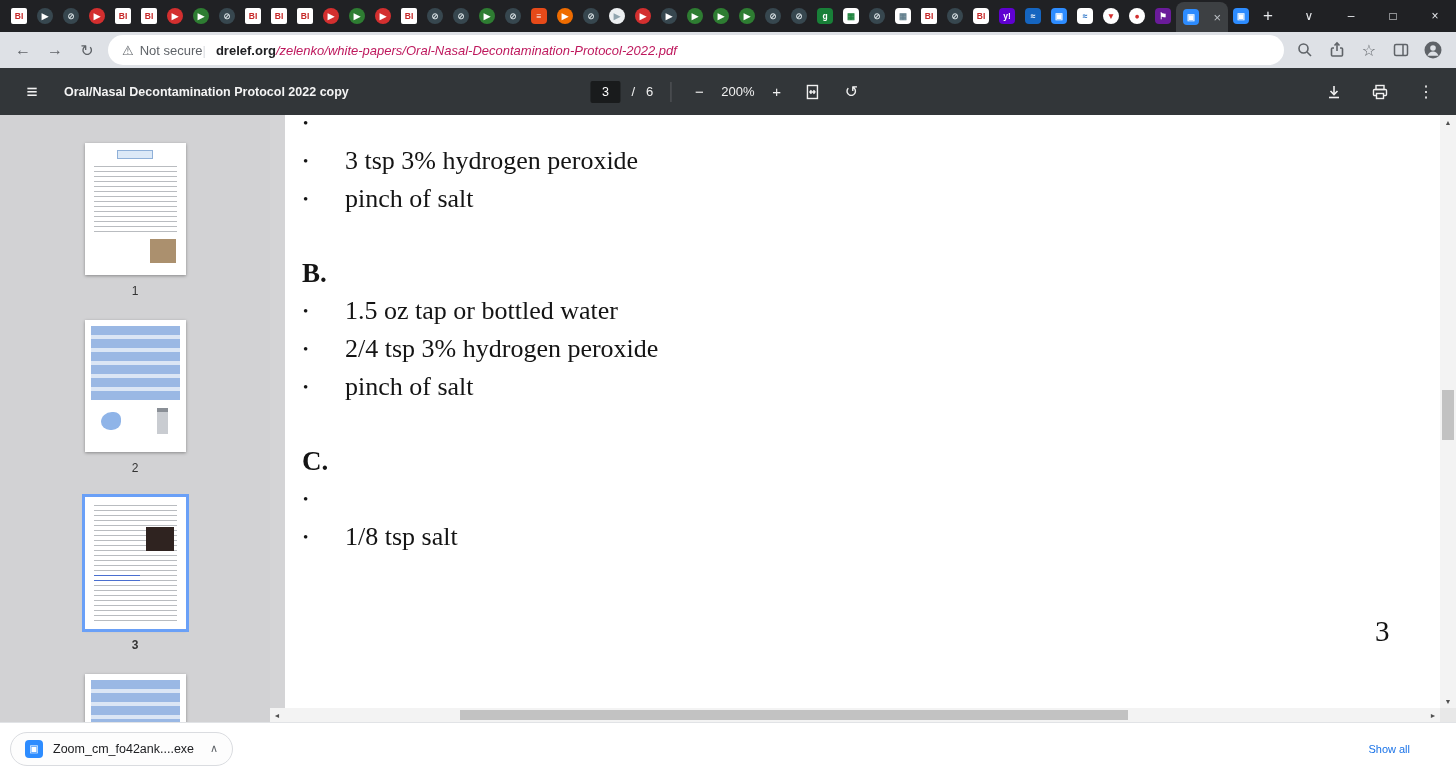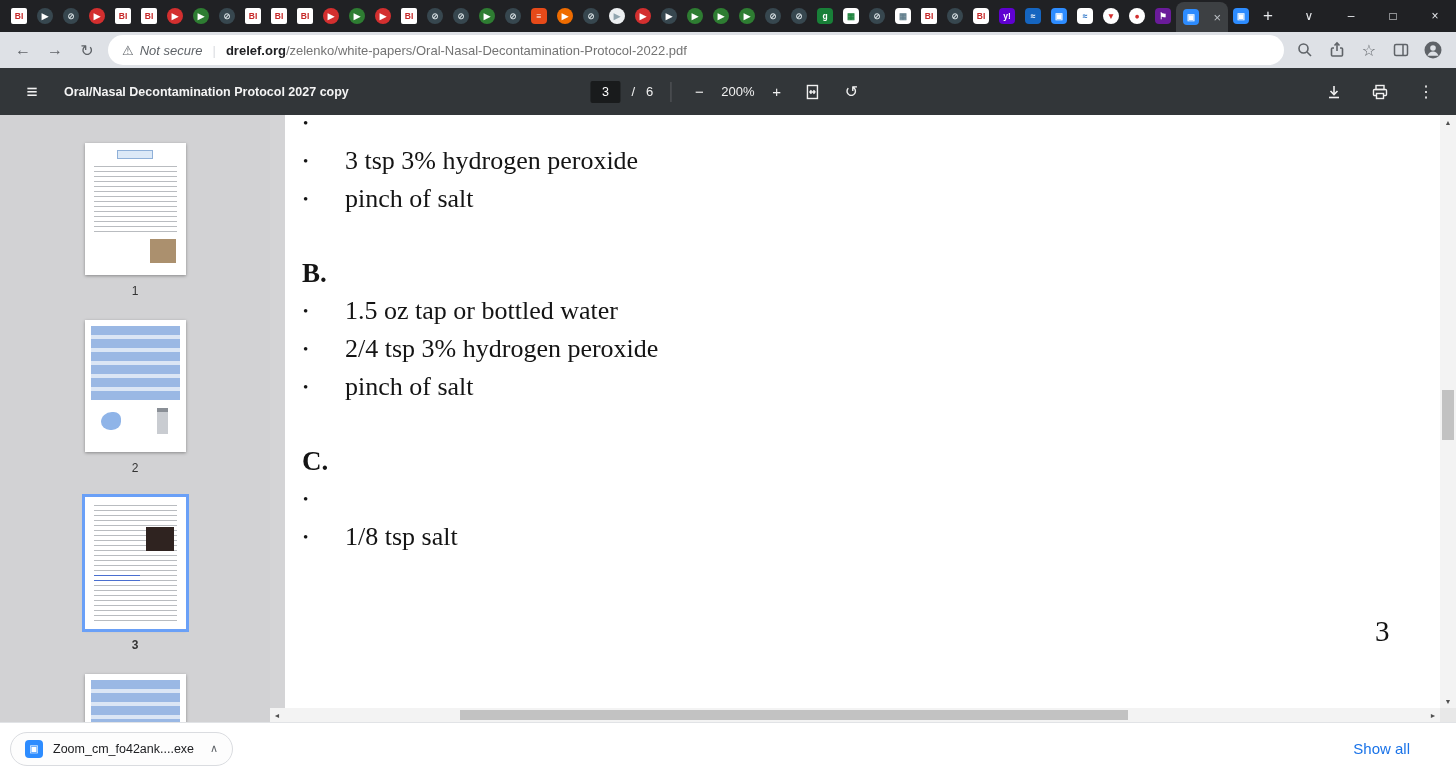--- a/index.html
+++ b/index.html
@@ -19,24 +19,24 @@
   .wincontrols{margin-left:auto;display:flex;align-items:center;height:32px;}
   .winbtn{width:42px;height:32px;color:#e8eaed;display:flex;align-items:center;justify-content:center;font-size:12px;}
 
   
   .navbar{height:36px;background:#dee1e6;display:flex;align-items:center;padding:0 8px;gap:2px;}
   .navbtn{width:30px;height:30px;border-radius:50%;display:flex;align-items:center;justify-content:center;
     color:#5f6368;font-size:16px;flex:0 0 auto;}
   .omnibox{flex:1;height:30px;background:#fff;border-radius:15px;display:flex;align-items:center;
     padding:0 14px;margin:0 4px;color:#5f6368;font-size:13px;min-width:0;overflow:hidden;white-space:nowrap;}
   .warn{font-size:13px;margin-right:6px;color:#5f6368;}
-  .sectext{margin-right:10px;font-style:italic;}
+  .sectext{}
   .urldiv{color:#dadce0;margin-right:10px;}
   .urldomain{color:#202124;font-weight:bold;}
-  .urlpath{color:#737373;}
+  .urlpath{color:#be185d;font-style:italic;}
   .iconbtn{width:30px;height:30px;display:flex;align-items:center;justify-content:center;flex:0 0 auto;color:#5f6368;}
   .staricon{font-size:16px;}
 
   
   .pdfbar{height:47px;background:#323639;display:flex;align-items:center;color:#f1f1f1;padding:0 16px;position:relative;}
   .menuicon{font-size:19px;width:32px;display:flex;justify-content:center;color:#f1f1f1;}
   .pdftitle{font-size:12.5px;font-weight:bold;margin-left:16px;color:#f4f4f4;}
   .centerctl{position:absolute;left:50%;transform:translateX(-50%);display:flex;align-items:center;gap:11px;}
   .pagebox{width:30px;height:22px;background:#191b1c;border-radius:2px;display:flex;align-items:center;
     justify-content:center;font-size:12.5px;color:#fff;}
@@ -95,21 +95,21 @@
   .corner{position:absolute;right:0;bottom:0;width:16px;height:14px;background:#e8e8e8;}
 
   
   .dlbar{height:52px;background:#fff;border-top:1px solid #e1e3e6;display:flex;align-items:center;padding:0 10px;}
   .dlpill{display:flex;align-items:center;height:34px;border:1px solid #dadce0;border-radius:17px;
     padding:0 14px;background:#fdfdfd;}
   .dlicon{width:18px;height:18px;border-radius:4px;background:#2d8cff;color:#fff;font-size:10px;
     display:flex;align-items:center;justify-content:center;margin-right:10px;}
   .dlname{font-size:12.5px;color:#202124;}
   .dlchev{color:#5f6368;font-size:11px;margin-left:16px;}
-  .showall{margin-left:auto;color:#1a73e8;font-size:15px;margin-right:36px;}
+  .showall{margin-left:auto;color:#1a73e8;font-size:11px;margin-right:36px;}
 
   svg{display:block;}
 </style>
 </head>
 <body>
 
 <div class="tabstrip">
   <div class="tabs">
       <div class="tab">
         <span class="fav" style="color: rgb(198, 40, 40); background: rgb(255, 255, 255); border-radius: 2px;">BI</span>
@@ -298,21 +298,21 @@
     <svg width="20" height="20" viewBox="0 0 20 20">
       <circle cx="10" cy="10" r="8.5" fill="#5f6368"></circle>
       <circle cx="10" cy="8" r="2.8" fill="#dee1e6"></circle>
       <path d="M4.5 15.8c1.2-2.8 3.2-4.2 5.5-4.2s4.3 1.4 5.5 4.2" fill="#dee1e6"></path>
     </svg>
   </div>
 </div>
 
 <div class="pdfbar">
   <div class="menuicon">≡</div>
-  <div class="pdftitle">Oral/Nasal Decontamination Protocol 2027 copy</div>
+  <div class="pdftitle">Oral/Nasal Decontamination Protocol 2022 copy</div>
   <div class="centerctl">
     <div class="pagebox">3</div>
     <span class="pgsep">/</span>
     <span class="pgtotal">6</span>
     <div class="vdiv"></div>
     <div class="zbtn">−</div>
     <span class="zlevel">200%</span>
     <div class="zbtn">+</div>
     <div class="toolicon">
       <svg width="18" height="18" viewBox="0 0 18 18" fill="none" stroke="#f1f1f1" stroke-width="1.4">

